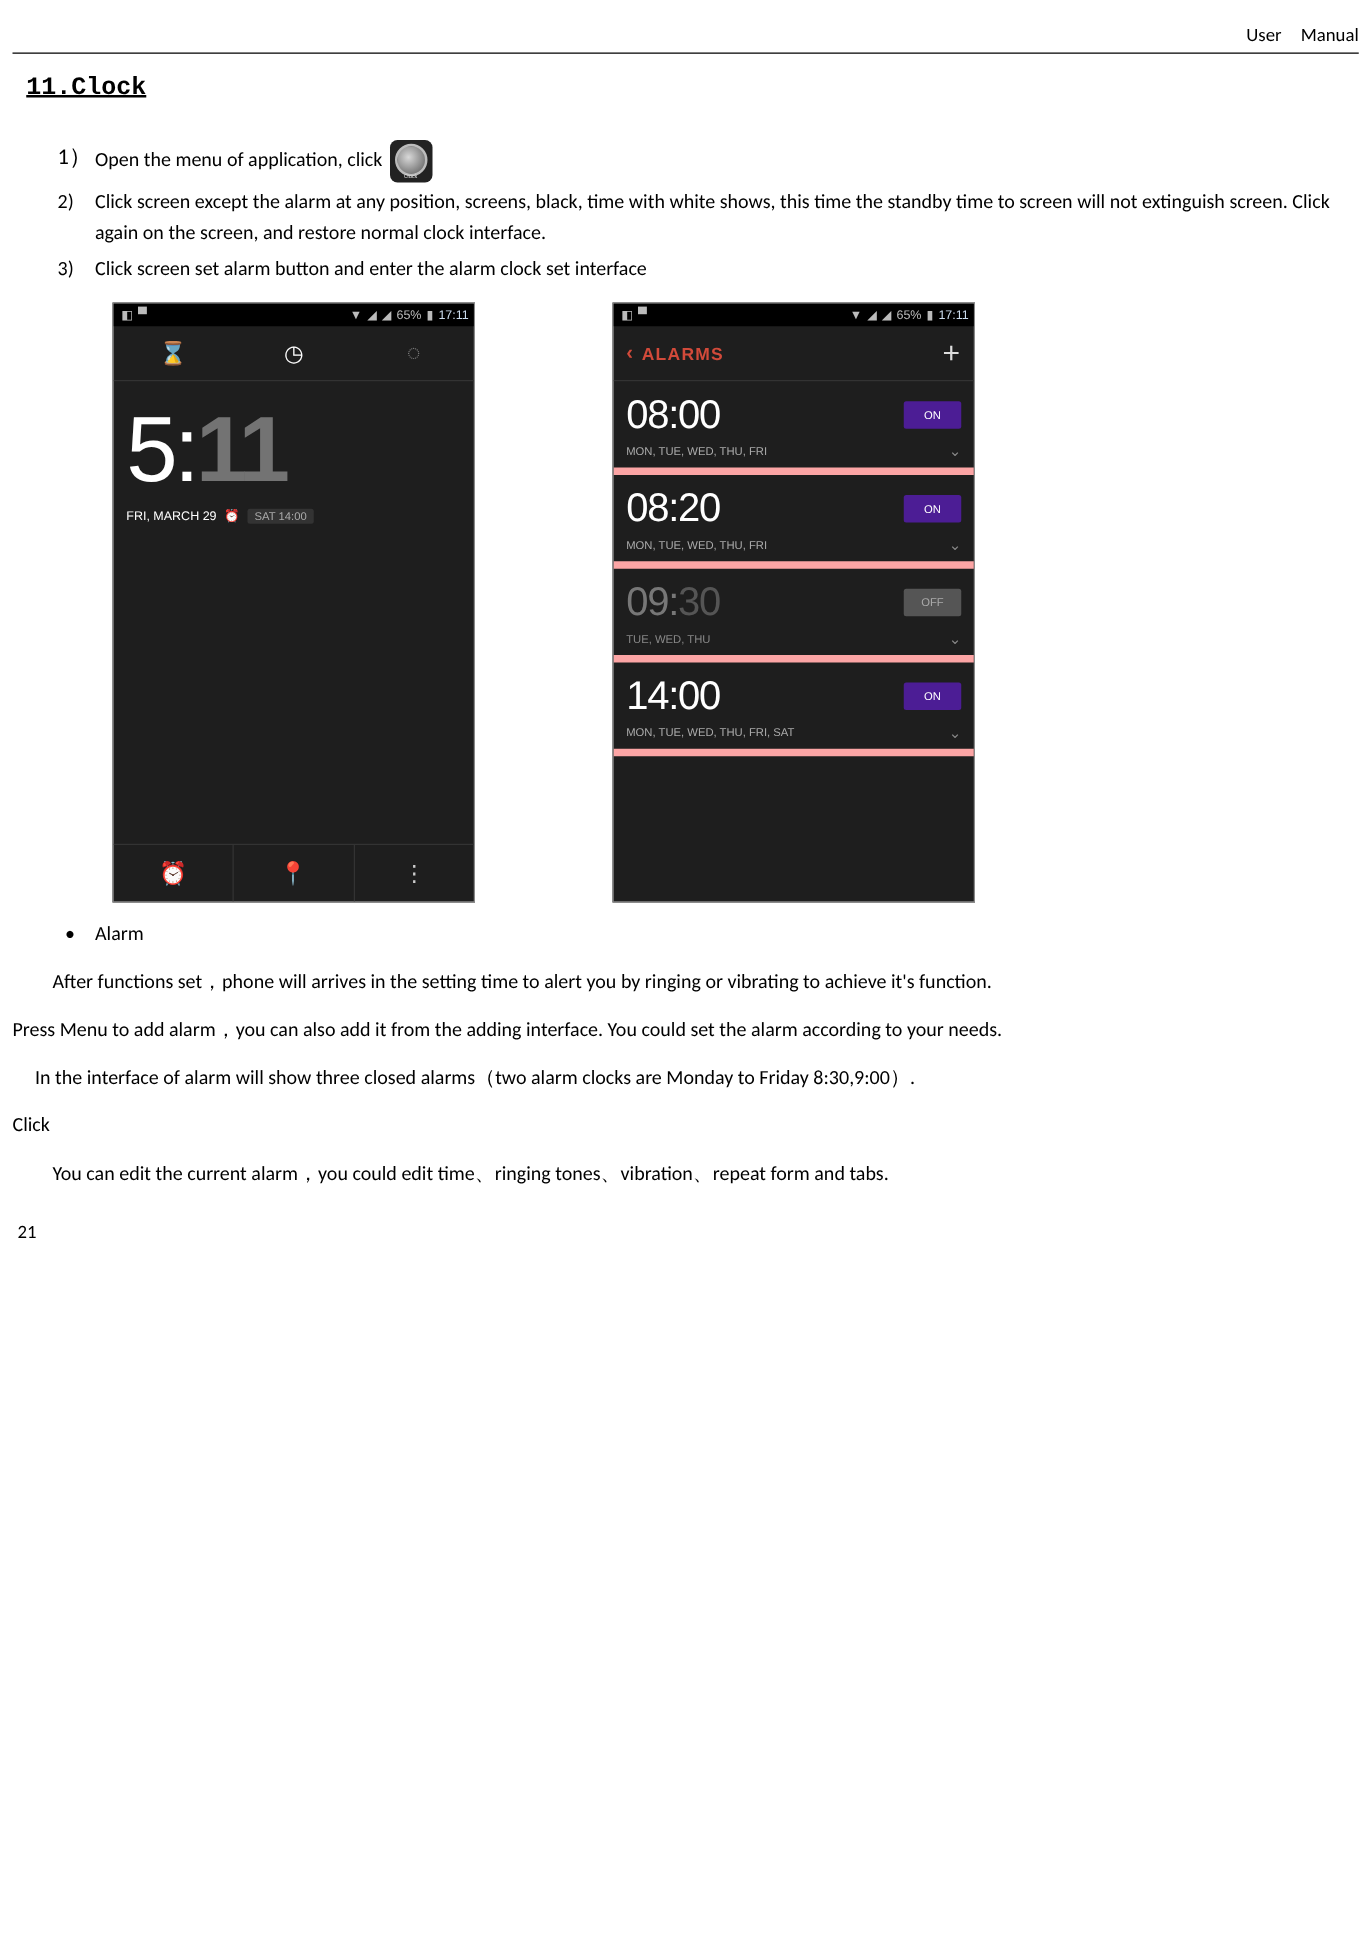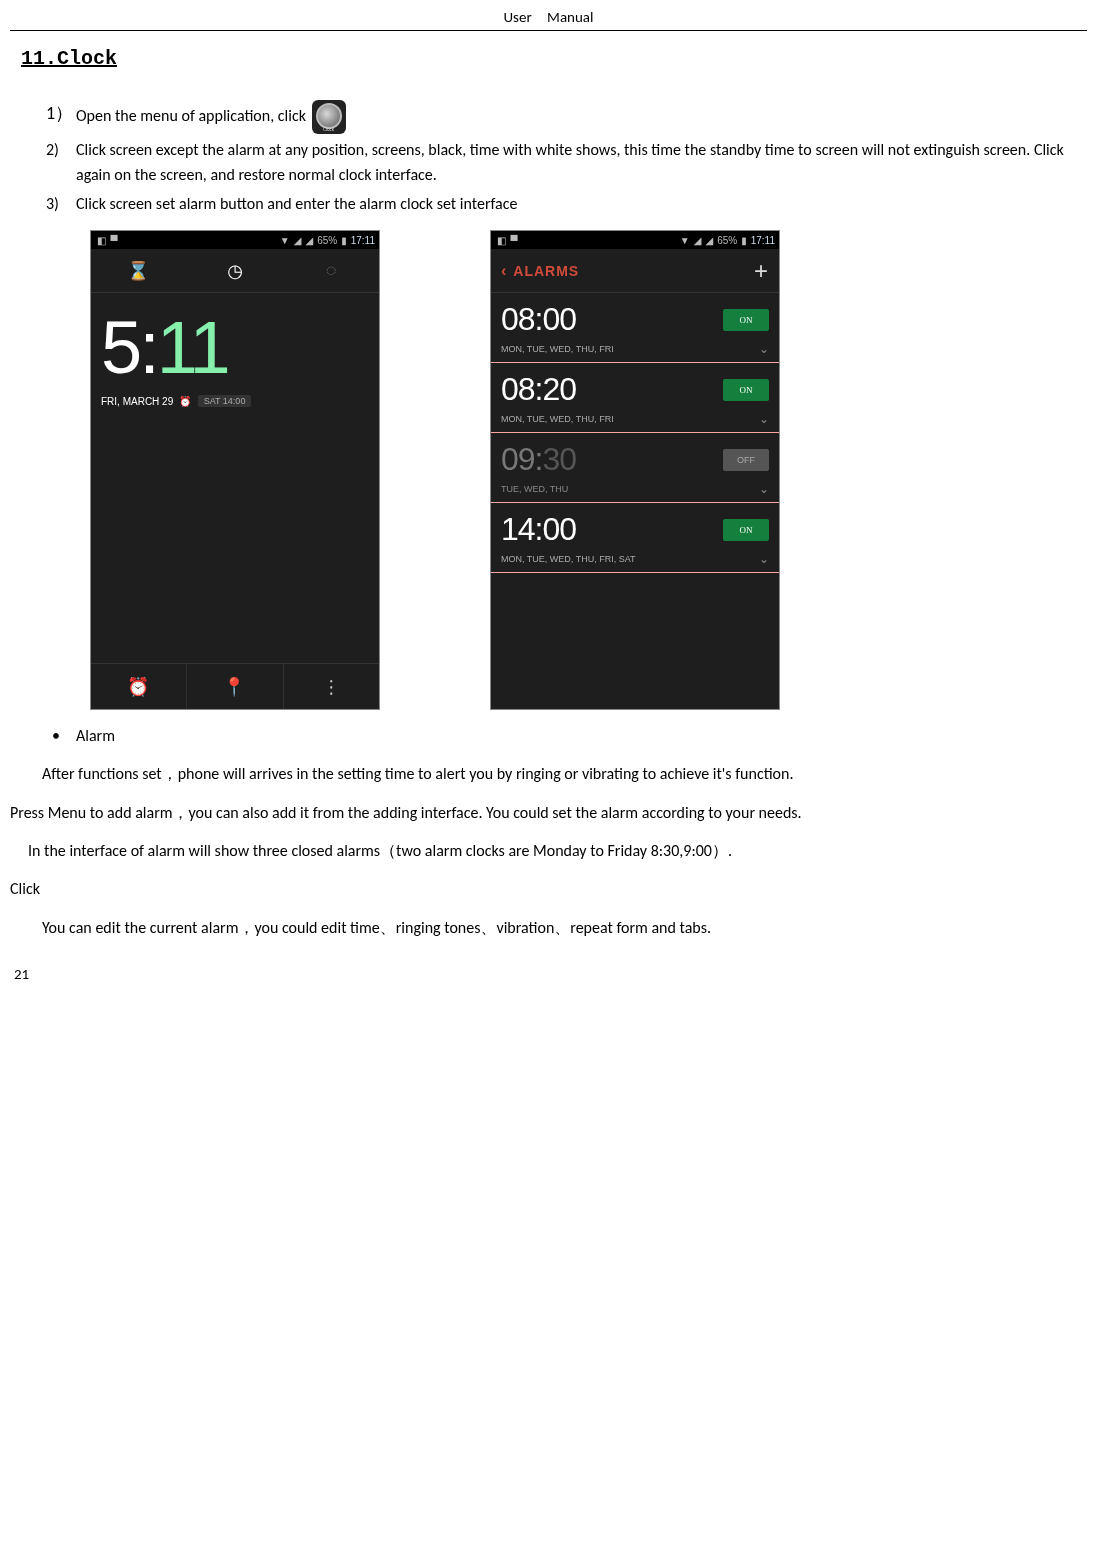--- a/index.html
+++ b/index.html
@@ -6,24 +6,25 @@
     body {
       width: 1097px;
       margin: 0 auto;
       font-family: Calibri, Arial, sans-serif;
       color: #000;
       background: #fff;
       padding: 0 10px 40px 10px;
       position: relative;
     }
     .header-title {
-      text-align: center;
+      text-align: right;
       font-size: 15px;
       padding: 8px 0 4px 0;
       letter-spacing: 0;
+      margin-top: 12px;
     }
     .header-title span { word-spacing: 12px; }
     hr.header-line {
       border: none;
       border-top: 1px solid #000;
       margin: 0;
     }
     .section-heading {
       font-family: "Courier New", monospace;
       font-size: 20px;
@@ -121,21 +122,21 @@
       color: #888;
       font-size: 18px;
     }
     .tab-row .tab.active { color: #fff; }
     .bigclock {
       padding: 18px 10px 0 10px;
       color: #fff;
     }
     .bigclock .hm { font-size: 74px; font-weight: 300; letter-spacing: -3px; line-height: 1; }
     .bigclock .hm .hh { font-weight: 400; }
-    .bigclock .hm .mm { color: #86efac; font-weight: 400; }
+    .bigclock .hm .mm { color: #737373; font-weight: 700; }
     .bigclock .sub {
       font-size: 10px;
       color: #fff;
       margin-top: 10px;
       display: flex;
       align-items: center;
       gap: 6px;
     }
     .bigclock .sub .pill {
       background: #333;
@@ -172,21 +173,21 @@
       border-bottom: 1px solid #333;
     }
     .alarms-header .back { color: #d24a3a; margin-right: 6px; font-size: 16px; }
     .alarms-header .add {
       margin-left: auto;
       color: #ddd;
       font-size: 24px;
       font-weight: 300;
     }
     .alarm-item {
-      border-bottom: 1px solid #fca5a5;
+      border-bottom: 6px solid #fca5a5;
     }
     .alarm-item .row1 {
       display: flex;
       align-items: center;
       padding: 8px 10px 2px 10px;
     }
     .alarm-item .time {
       font-size: 32px;
       font-weight: 400;
       letter-spacing: -1px;
@@ -202,21 +203,21 @@
       margin-left: auto;
       width: 46px;
       height: 22px;
       border-radius: 2px;
       font-size: 9px;
       display: flex;
       align-items: center;
       justify-content: center;
       color: #fff;
     }
-    .toggle.on { background: #15803d; font-family: Liberation Serif, serif; }
+    .toggle.on { background: #4c1d95; }
     .toggle.off { background: #555; color: #aaa; }
     .alarm-item .row2 {
       display: flex;
       align-items: center;
       padding: 2px 10px 6px 10px;
       font-size: 9px;
       color: #888;
     }
     .alarm-item.on .row2 { color: #aaa; }
     .alarm-item .row2 .chev {

